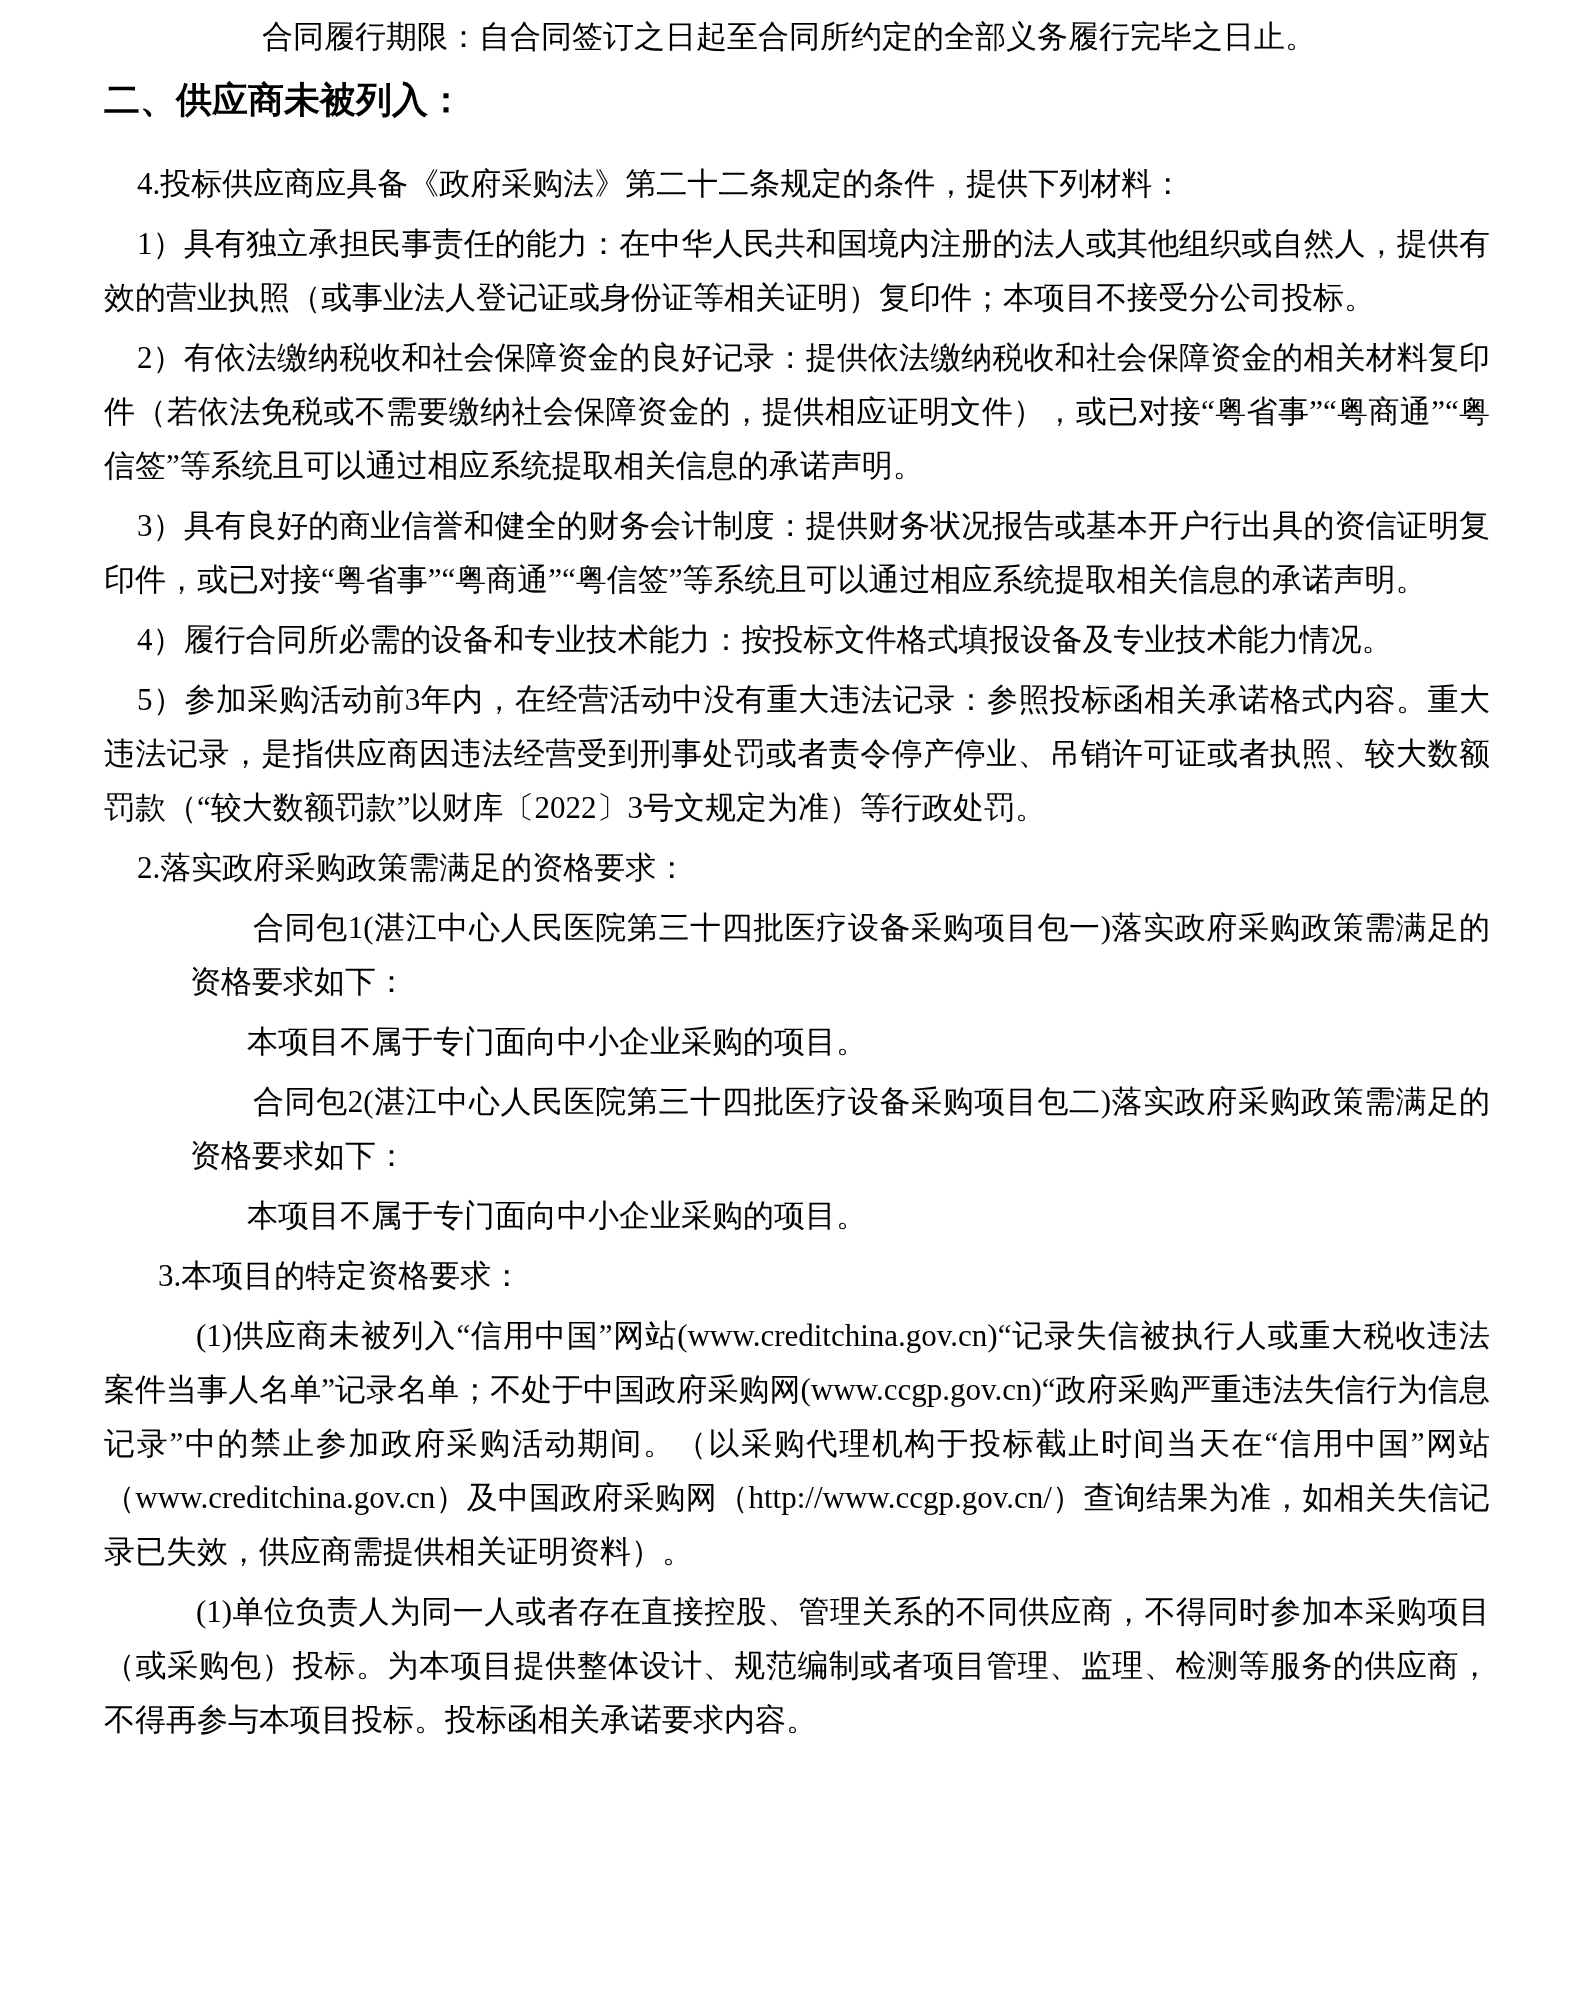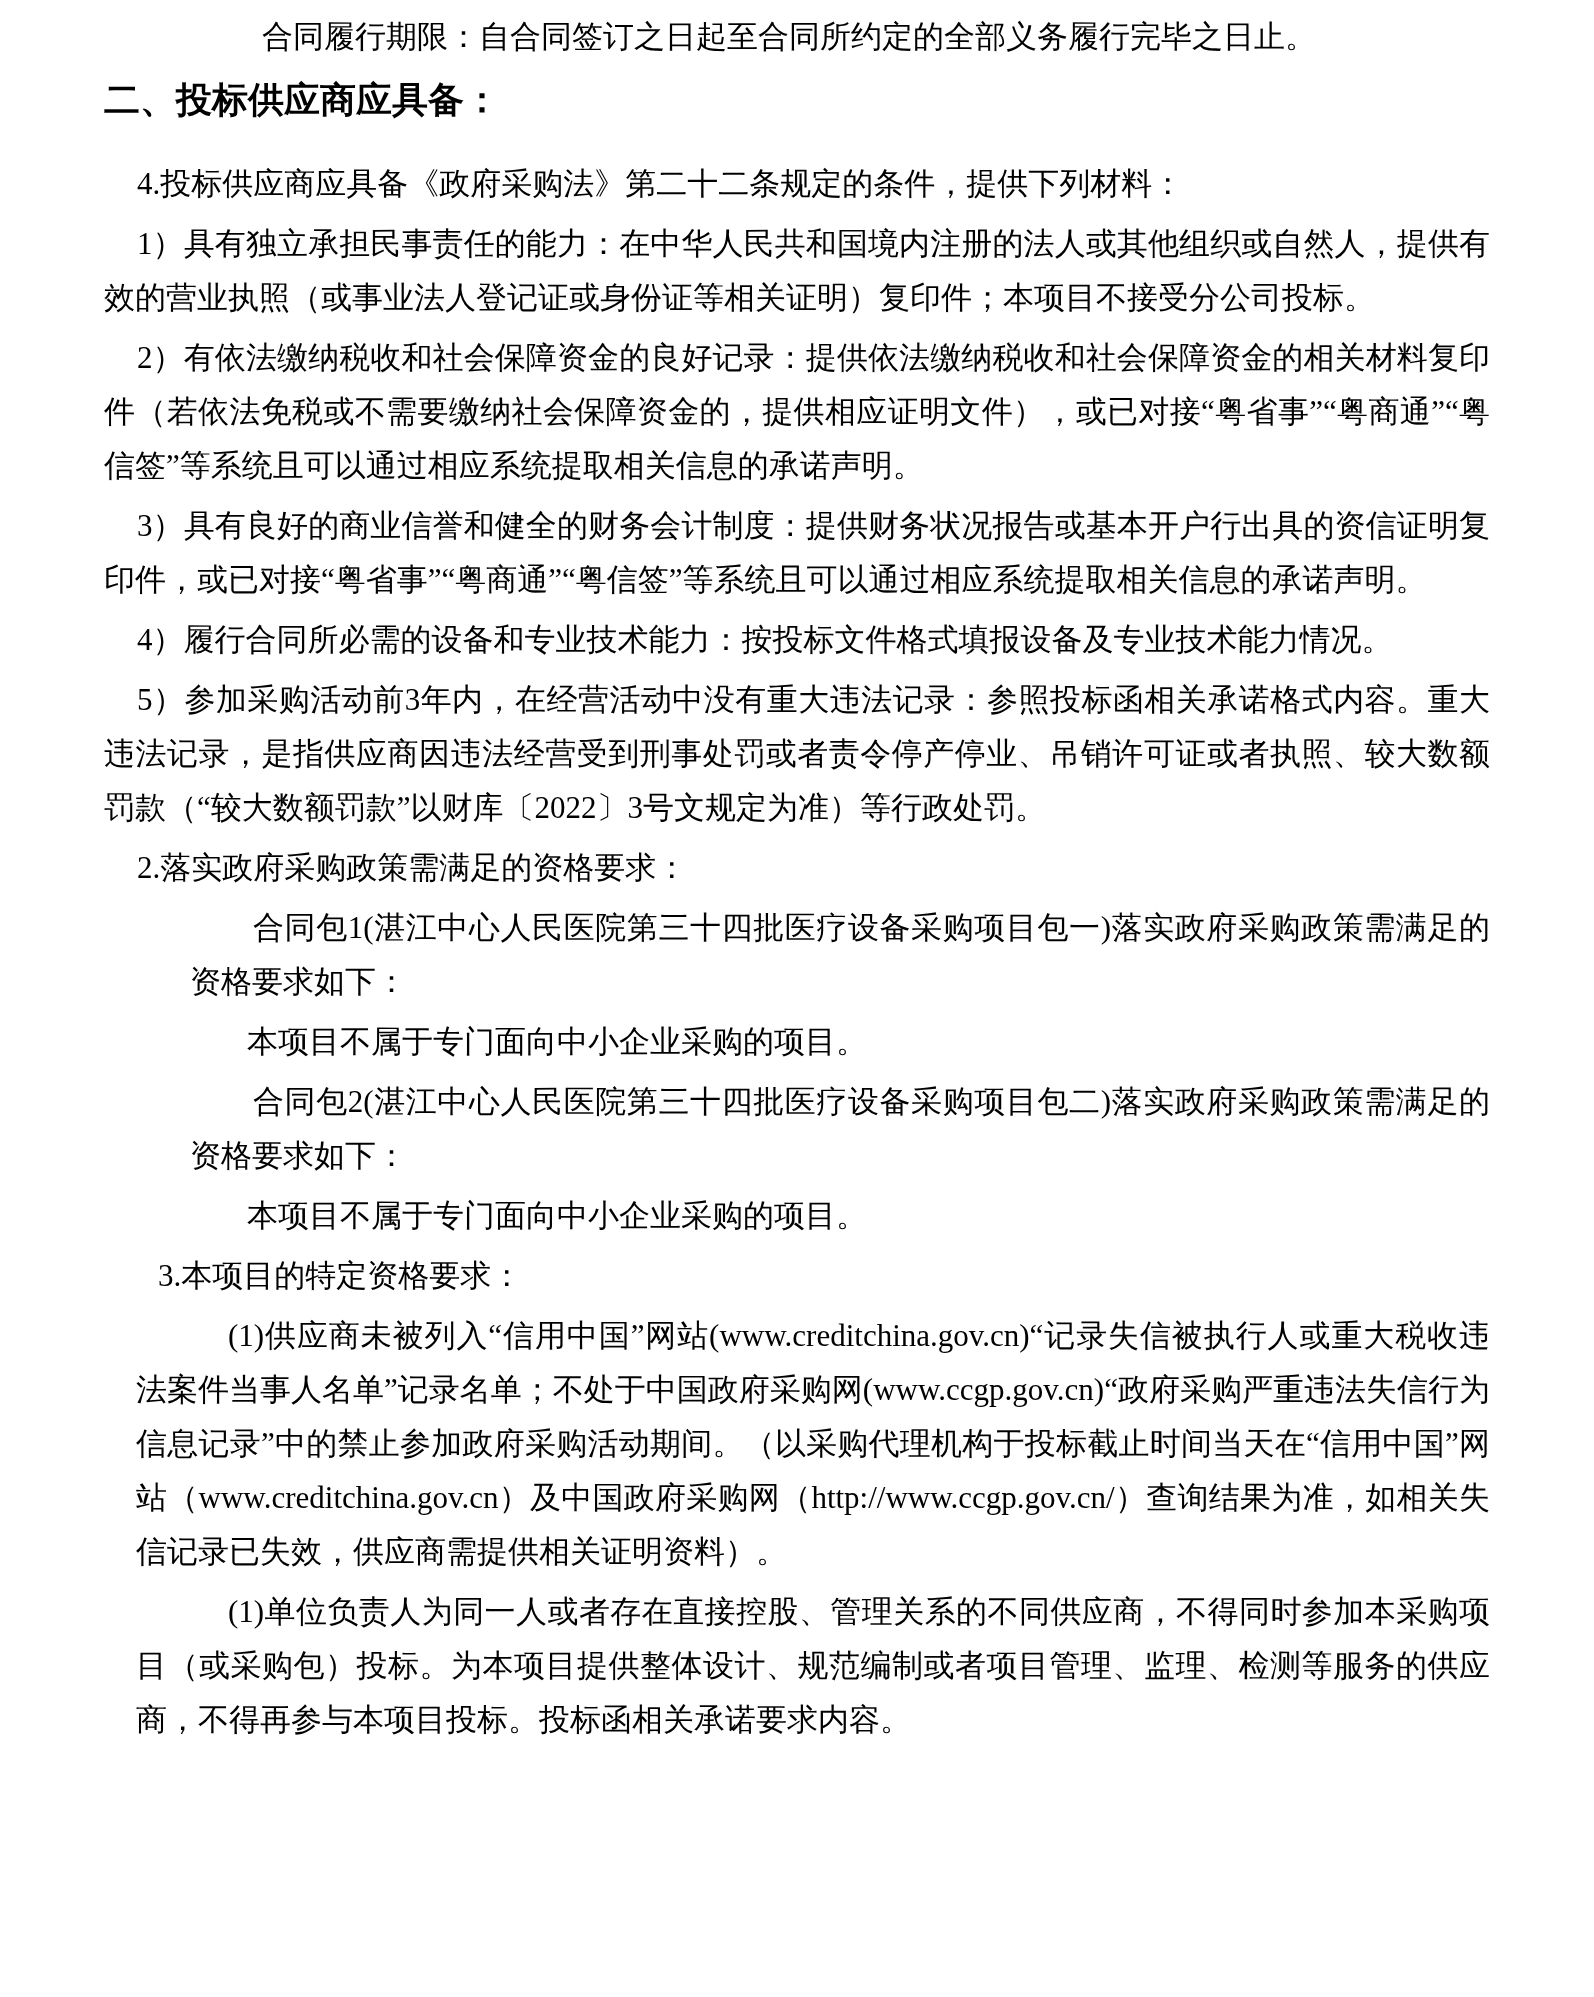--- a/index.html
+++ b/index.html
@@ -38,28 +38,28 @@
     font-size: 36px;
     font-weight: bold;
     line-height: 60px;
     margin: 6px 0 27px 0;
     text-align: left;
   }
   p.num     { text-indent: 33px; }
   p.num3    { text-indent: 54px; }
   p.package { margin-left: 86px; text-indent: 63px; }
   p.note    { text-indent: 143px; }
-  p.item    { text-indent: 92px; margin-left: 32px; }
+  p.item    { text-indent: 92px; }
 </style>
 </head>
 <body style="background: rgb(255, 255, 255);">
 
 <div class="page" style="color: rgb(0, 0, 0);">
   <p class="lead">合同履行期限：自合同签订之日起至合同所约定的全部义务履行完毕之日止。</p>
-  <h2 class="section-heading">二、投标供应商应具备：</h2>
+  <h2 class="section-heading">二、供应商未被列入：</h2>
   <div>
       <p class="num">4.投标供应商应具备《政府采购法》第二十二条规定的条件，提供下列材料：</p>
       <p class="num">1）具有独立承担民事责任的能力：在中华人民共和国境内注册的法人或其他组织或自然人，提供有效的营业执照（或事业法人登记证或身份证等相关证明）复印件；本项目不接受分公司投标。</p>
       <p class="num">2）有依法缴纳税收和社会保障资金的良好记录：提供依法缴纳税收和社会保障资金的相关材料复印件（若依法免税或不需要缴纳社会保障资金的，提供相应证明文件），或已对接“粤省事”“粤商通”“粤信签”等系统且可以通过相应系统提取相关信息的承诺声明。</p>
       <p class="num">3）具有良好的商业信誉和健全的财务会计制度：提供财务状况报告或基本开户行出具的资信证明复印件，或已对接“粤省事”“粤商通”“粤信签”等系统且可以通过相应系统提取相关信息的承诺声明。</p>
       <p class="num">4）履行合同所必需的设备和专业技术能力：按投标文件格式填报设备及专业技术能力情况。</p>
       <p class="num">5）参加采购活动前3年内，在经营活动中没有重大违法记录：参照投标函相关承诺格式内容。重大违法记录，是指供应商因违法经营受到刑事处罚或者责令停产停业、吊销许可证或者执照、较大数额罚款（“较大数额罚款”以财库〔2022〕3号文规定为准）等行政处罚。</p>
       <p class="num">2.落实政府采购政策需满足的资格要求：</p>
       <p class="package">合同包1(湛江中心人民医院第三十四批医疗设备采购项目包一)落实政府采购政策需满足的资格要求如下：</p>
       <p class="note">本项目不属于专门面向中小企业采购的项目。</p>

